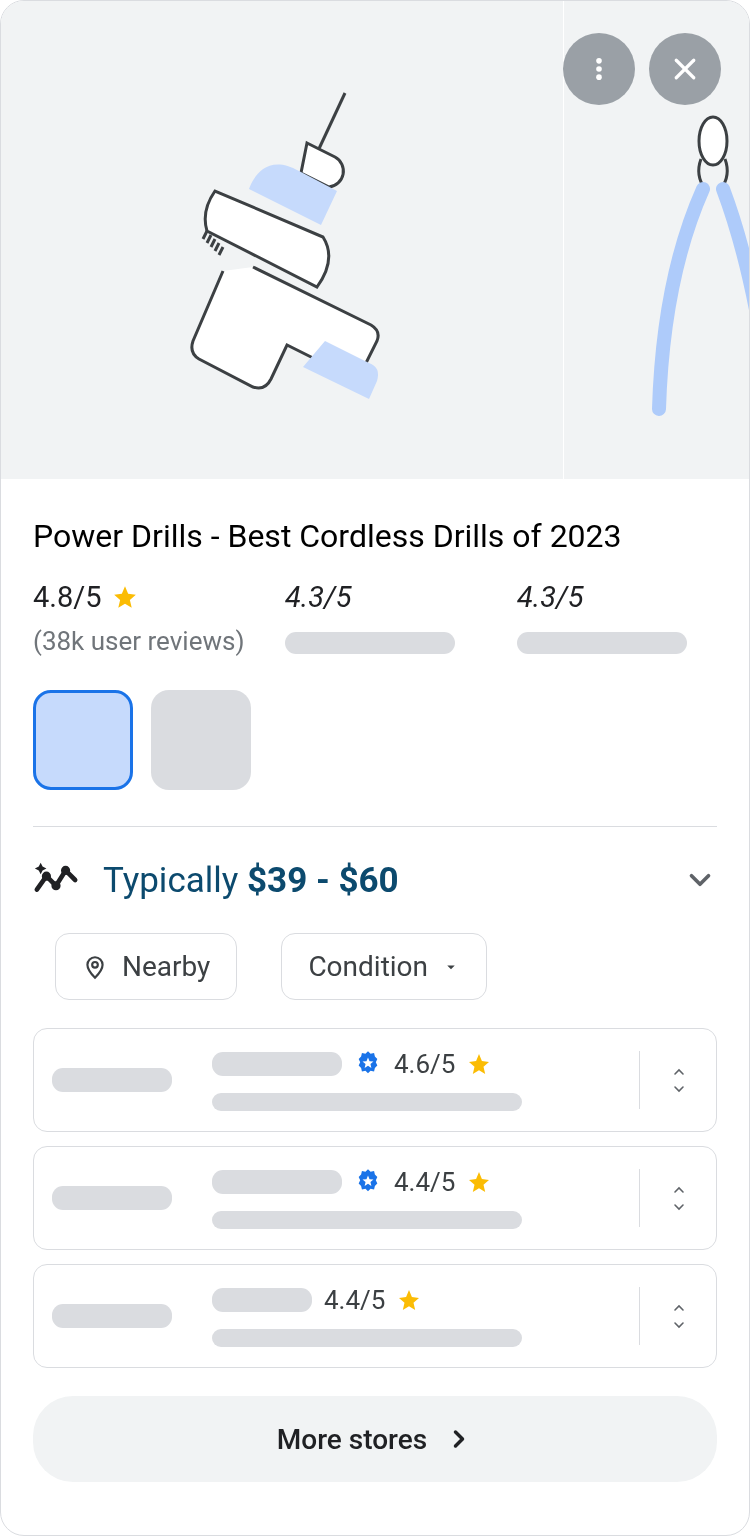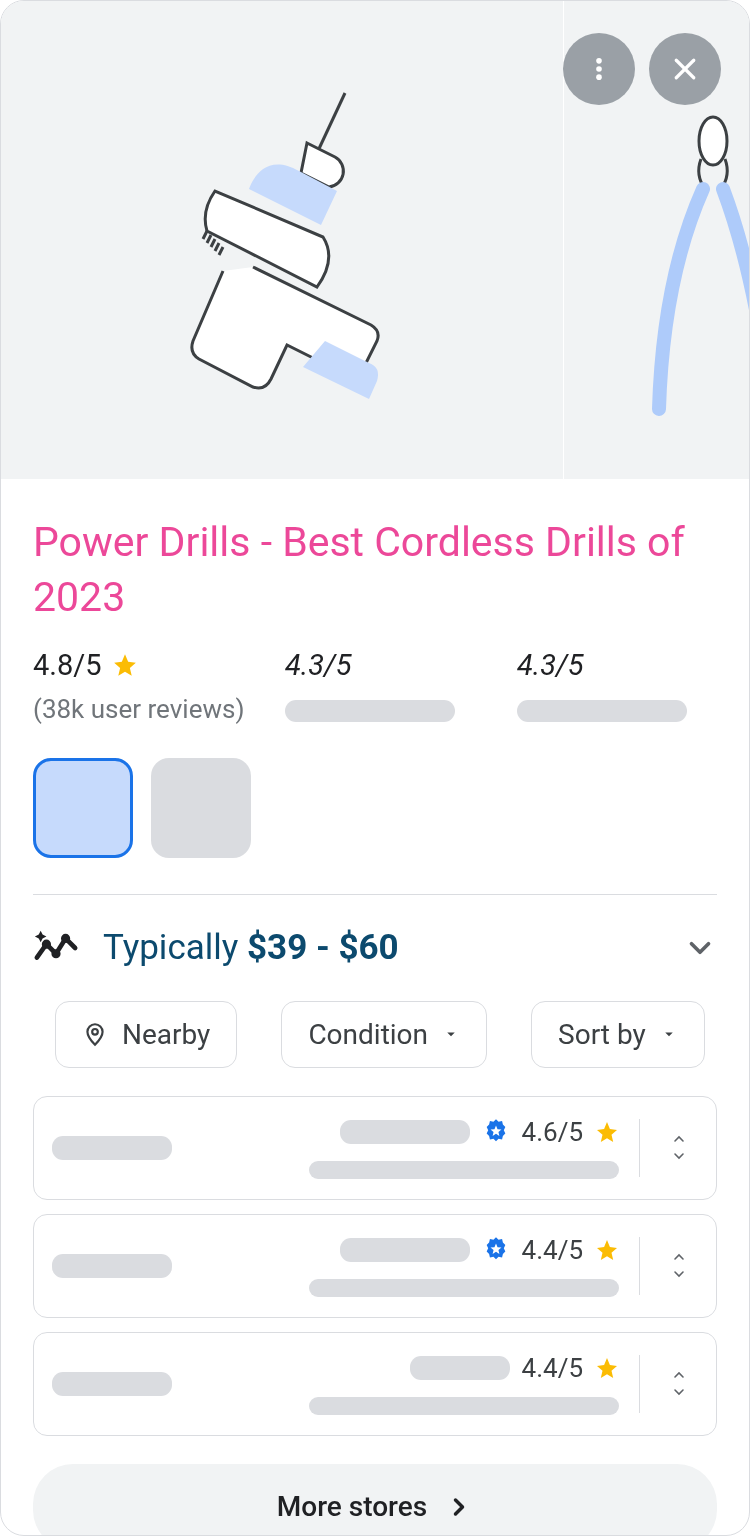--- a/index.html
+++ b/index.html
@@ -46,22 +46,22 @@
     background: #9aa0a6;
     display: flex;
     align-items: center;
     justify-content: center;
     cursor: pointer;
   }
   .drill-svg { position:absolute; left:148px; top:80px; }
   .pliers-svg { position:absolute; right:-40px; top:110px; }
   .content { padding: 0 32px; }
   .title {
-    color: #ec4899;
-    font-size: 41px;
+    color: #000000;
+    font-size: 32px;
     line-height: 1.35;
     padding-top: 36px;
     padding-bottom: 8px;
     cursor: pointer;
   }
   .ratings-row {
     display: flex;
     align-items: flex-start;
     gap: 0;
     margin-top: 10px;
@@ -98,21 +98,21 @@
     font-size:28px; color:#3c4043; cursor:pointer;margin-left:22px;
   }
   .stores { margin-top:28px; display:flex; flex-direction:column; gap:14px; }
   .store-row {
     border:1px solid #dadce0; border-radius:14px;
     display:flex; align-items:center; padding:20px 18px; gap:20px;
     cursor:pointer;
   }
   .store-left { flex:0 0 140px; }
   .store-left .grey-bar { width:120px; height:24px; }
-  .store-mid { flex:1; display:flex; flex-direction:column; gap:14px;align-items:flex-end; }
+  .store-mid { flex:1; display:flex; flex-direction:column; gap:14px; }
   .store-mid-top { display:flex; align-items:center; gap:12px; }
   .store-mid-top .grey-bar { width:130px; height:24px; }
   .store-mid .long-bar { width:310px; height:18px; border-radius:9px; background:#dadce0; }
   .store-rating { font-size:26px; color:#3c4043; }
   .vline2 { width:1px; height:58px; background:#dadce0; }
   .sorter { display:flex; flex-direction:column; gap:1px; color:#5f6368; padding:0 6px; }
   .more-stores {
     margin-top:28px; background:#f1f3f4; border-radius:40px;
     height:86px; display:flex; align-items:center; justify-content:center;
     gap:18px; font-size:28px; color:#202124; cursor:pointer; font-weight:500;
@@ -225,26 +225,20 @@
             <circle cx="12" cy="10" r="2.6"></circle>
           </svg>
         <span>Nearby</span>
       </div>
       <div class="chip">
         <span>Condition</span>
         <svg width="18" height="18" viewBox="0 0 24 24" fill="#3c4043">
             <path d="M7 10l5 5 5-5z"></path>
           </svg>
       </div>
-      <div class="chip">
-        <span>Sort by</span>
-        <svg width="18" height="18" viewBox="0 0 24 24" fill="#3c4043">
-            <path d="M7 10l5 5 5-5z"></path>
-          </svg>
-      </div>
     </div>
 
     <div class="stores">
       <div class="store-row">
         <div class="store-left">
             <div class="grey-bar"></div>
           </div>
         <div class="store-mid">
           <div class="store-mid-top">
             <div class="grey-bar"></div>

